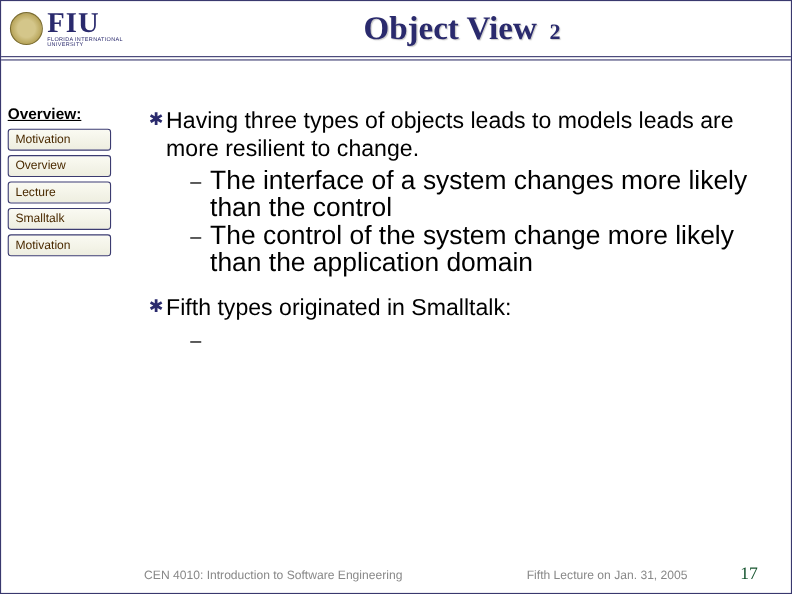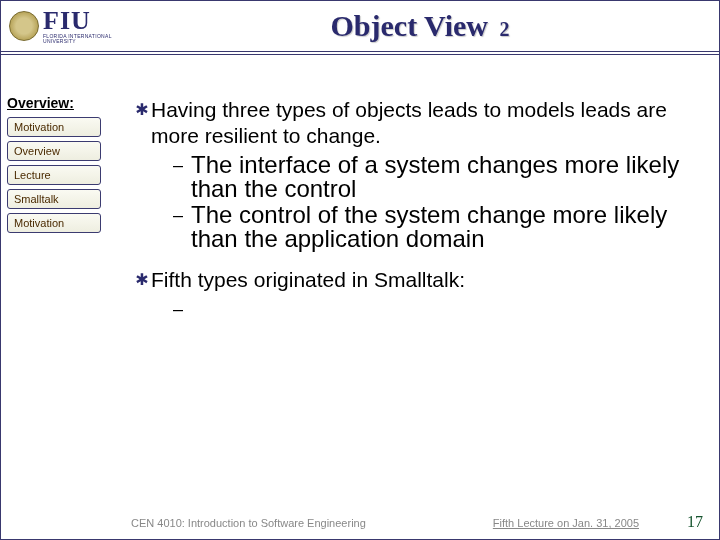--- a/index.html
+++ b/index.html
@@ -146,37 +146,36 @@
     color: #000;
   }
   .sub-text {
     font-size: 24px;
     line-height: 24px;
   }
   .footer {
     position: absolute;
     bottom: 8px;
     left: 0;
-    right: 0;
+    right: 14px;
     padding: 0 16px 0 130px;
     display: flex;
     align-items: baseline;
     font-family: Arial, sans-serif;
   }
   .footer-left {
     font-size: 11px;
     color: #888;
   }
   .footer-mid {
     flex: 1;
     text-align: right;
     padding-right: 48px;
     font-size: 11px;
     color: #888;
-    text-decoration: underline;
   }
   .footer-num {
     font-size: 16px;
     color: #14532d;
     font-family: "Times New Roman", serif;
   }
 </style>
 </head>
 <body>
 

